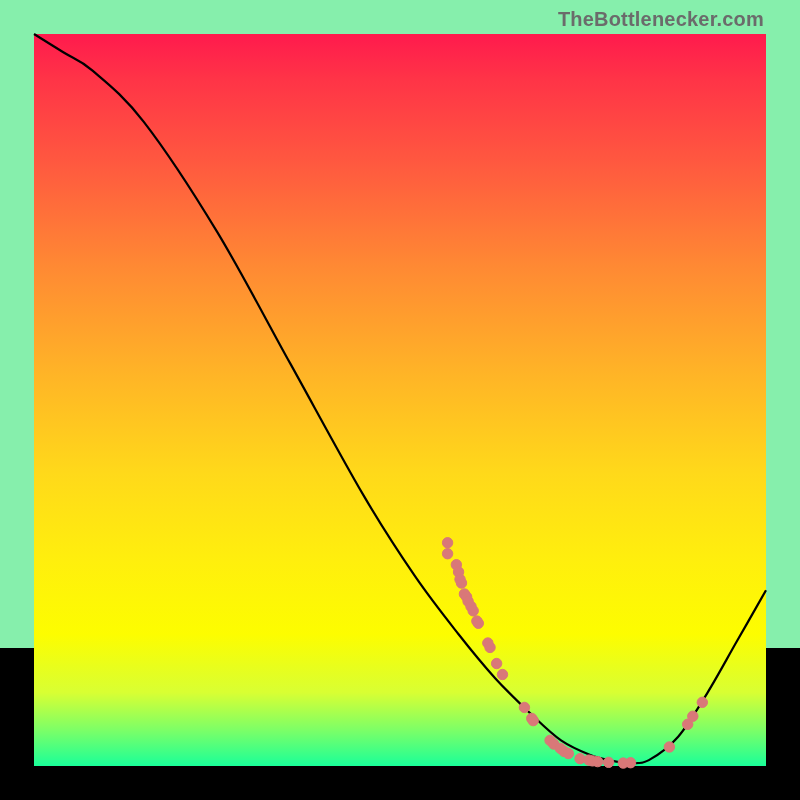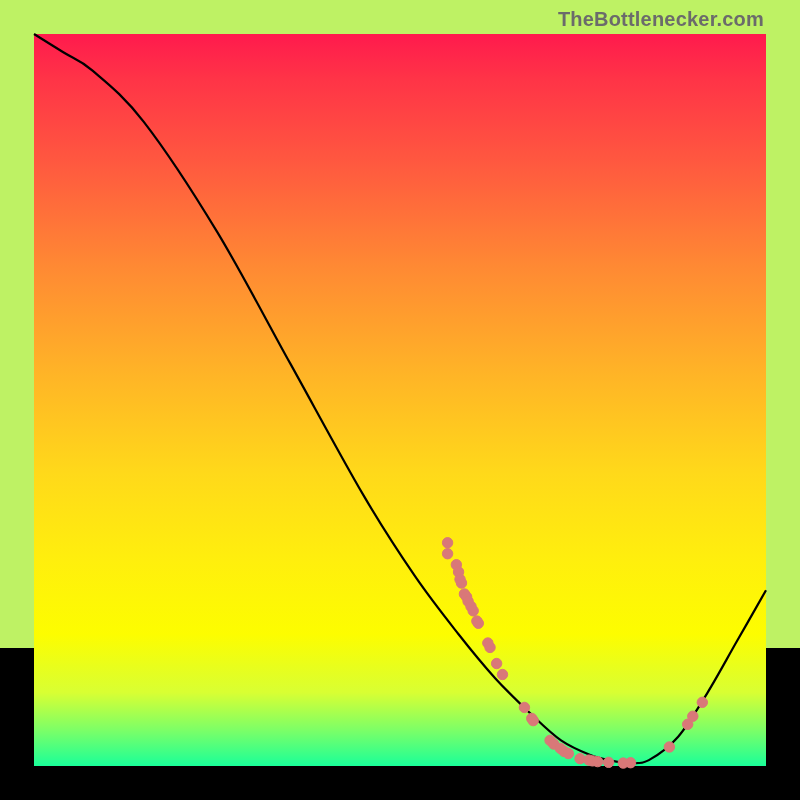--- a/index.html
+++ b/index.html
@@ -1,21 +1,21 @@
 <!DOCTYPE html>
 <html><head>
 <meta charset="utf-8">
 <style>
   * { margin: 0; padding: 0; box-sizing: border-box; }
   html, body { width: 800px; height: 800px; background: #000; overflow: hidden; }
   .stage {
     position: relative;
     width: 800px;
     height: 648px;
-    background: #bef264;
+    background: #86efac;
   }
   .plot-area {
     position: absolute;
     left: 34px;
     top: 34px;
     width: 732px;
     height: 732px;
     background: linear-gradient(to bottom,
       #ff1a4d 0%,
       #ff3347 6%,

